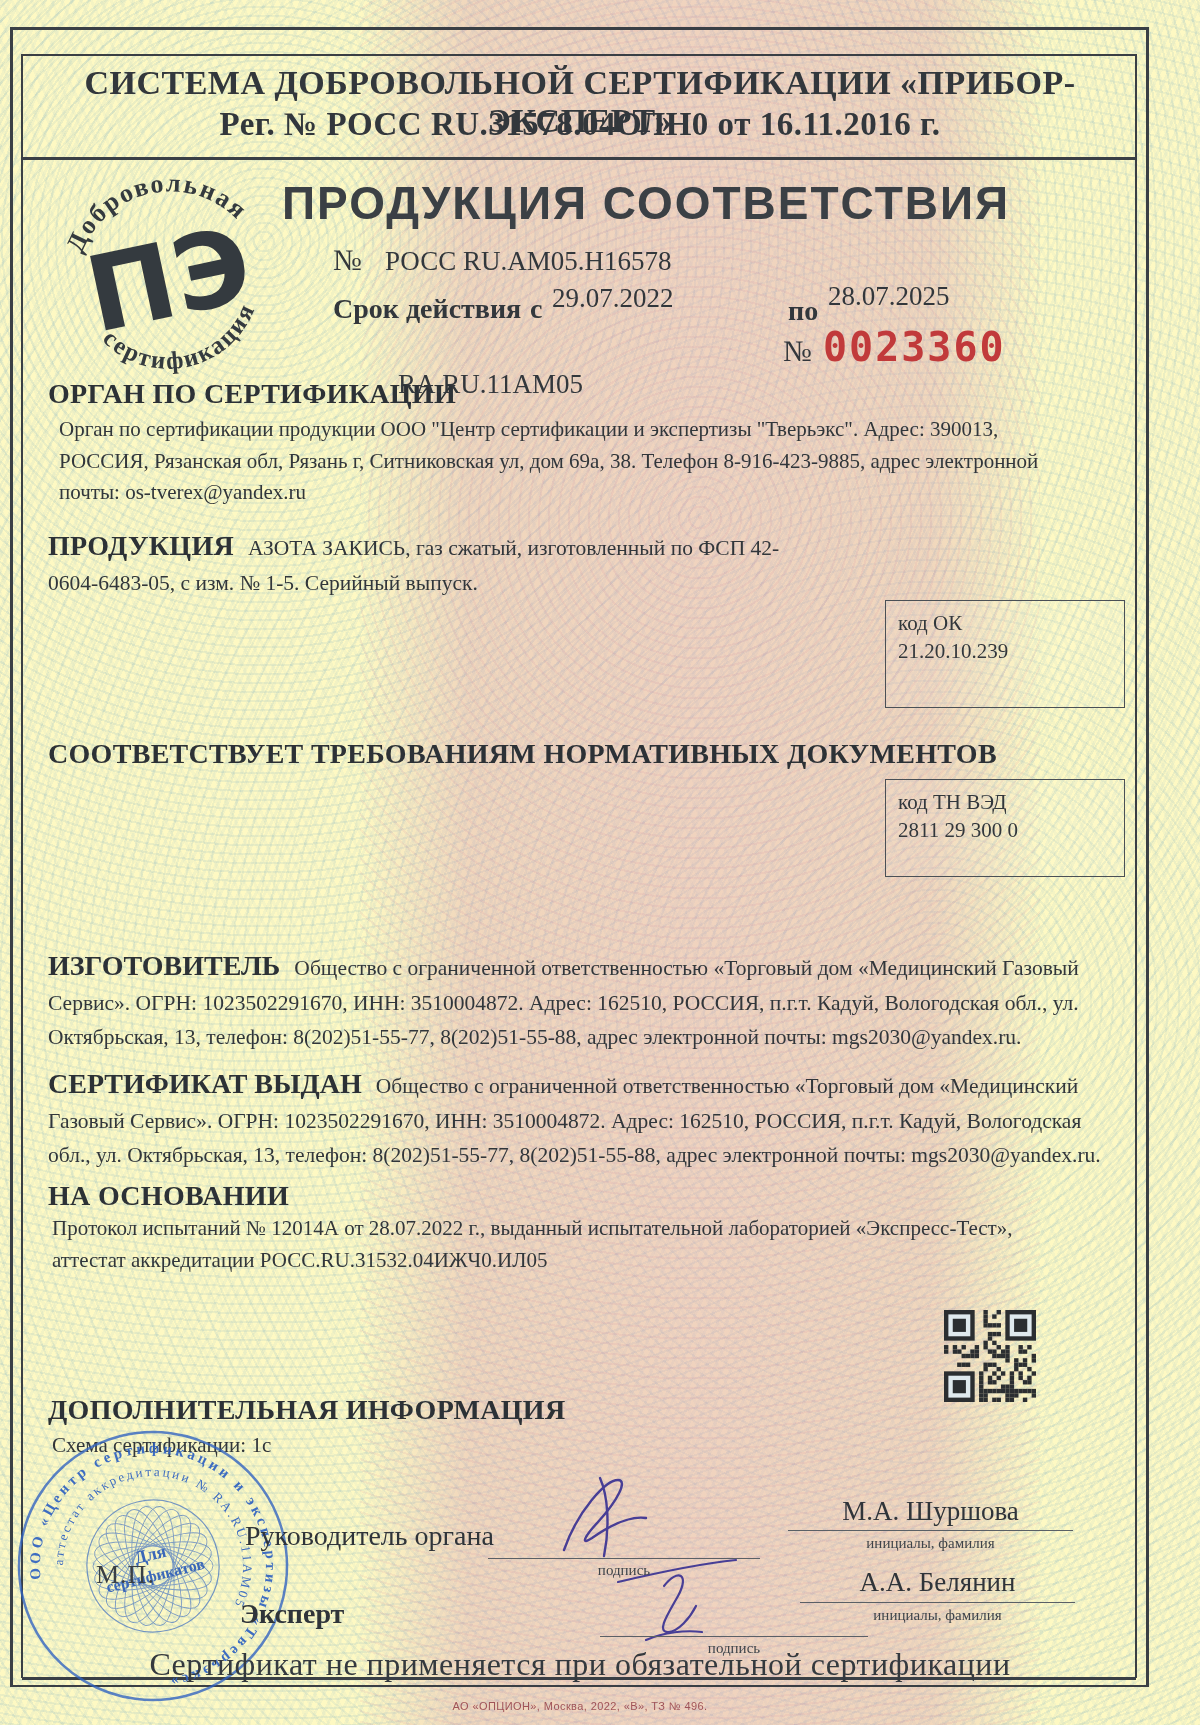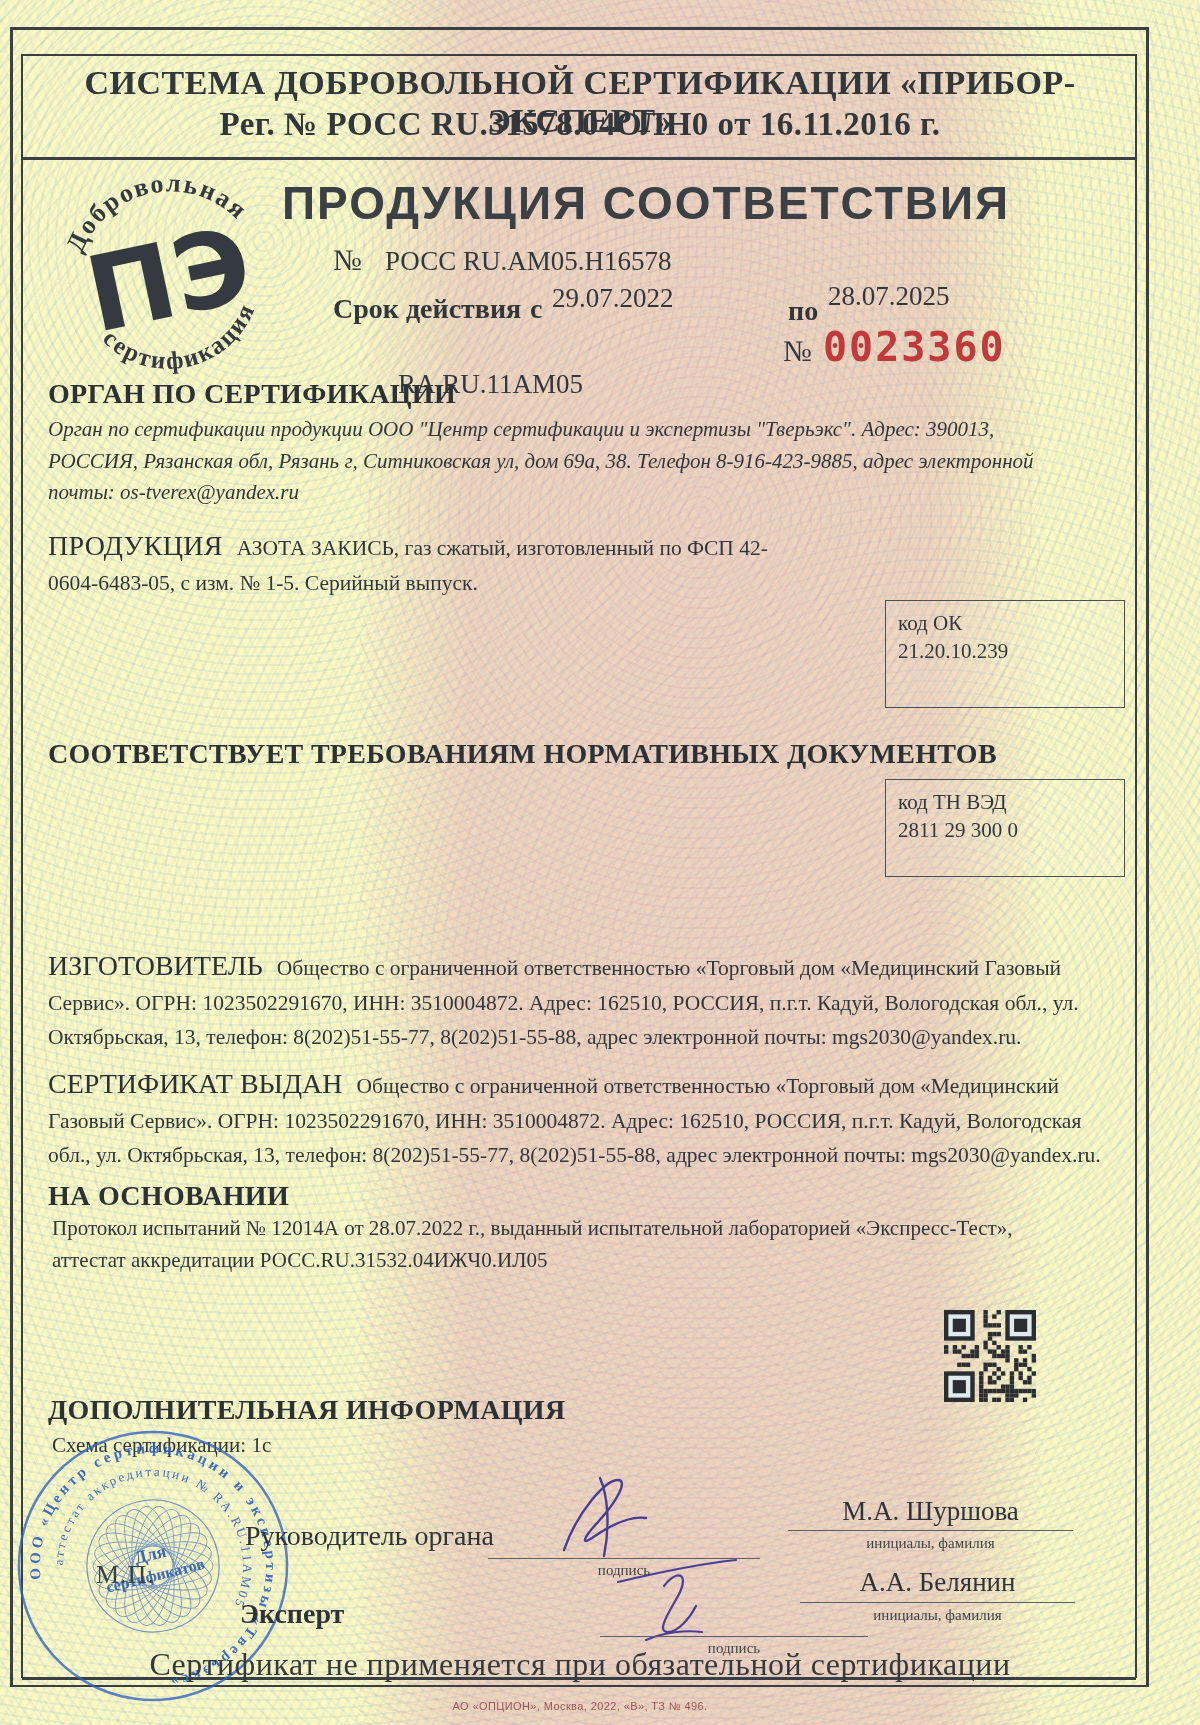--- a/index.html
+++ b/index.html
@@ -35,25 +35,25 @@
   .val-po{left:788px;top:295px;font-size:28px;font-weight:bold;color:#32373c;}
   .val-to{left:828px;top:281px;font-size:27px;color:#32373c;}
   .blank-no-label{left:783px;top:334px;font-size:30px;color:#32373c;}
   .blank-no{left:823px;top:324px;font-size:40px;font-weight:bold;font-family:"DejaVu Sans Mono",monospace;color:#c13a3b;letter-spacing:2px;}
 
   .sec-h{font-size:28px;font-weight:bold;color:#2c3136;letter-spacing:.3px;}
   .body-t{font-size:21px;line-height:1.5;color:#31363b;}
 
   .auth-h{left:48px;top:378px;}
   .auth-code{left:398px;top:369px;font-size:27px;color:#32373c;}
-  .auth-text{left:48px;top:414px;width:992px;font-style:italic;}
+  .auth-text{left:59px;top:414px;width:992px;}
 
   .prod{left:48px;top:525px;width:752px;font-size:21.5px;line-height:1.5;color:#31363b;}
   .prod .sec-h{margin-right:14px;}
-  .inline-h{font-size:28px;font-weight:normal;color:#2c3136;}
+  .inline-h{font-size:28px;font-weight:bold;color:#2c3136;}
 
   .code-box{border:1.5px solid #4a5056;padding:8px 12px;font-size:21px;line-height:1.35;color:#32373c;background:rgba(255,255,255,.06);}
   .ok-box{left:885px;top:600px;width:214px;height:90px;}
   .tnved-box{left:885px;top:779px;width:214px;height:80px;}
 
   .conf-h{left:48px;top:738px;}
   .conf-t{left:48px;top:772px;width:800px;}
 
   .manu{left:48px;top:944px;width:1080px;font-size:21.5px;line-height:1.55;color:#31363b;}
   .issued{left:48px;top:1062px;width:1080px;font-size:21.5px;line-height:1.55;color:#31363b;}

